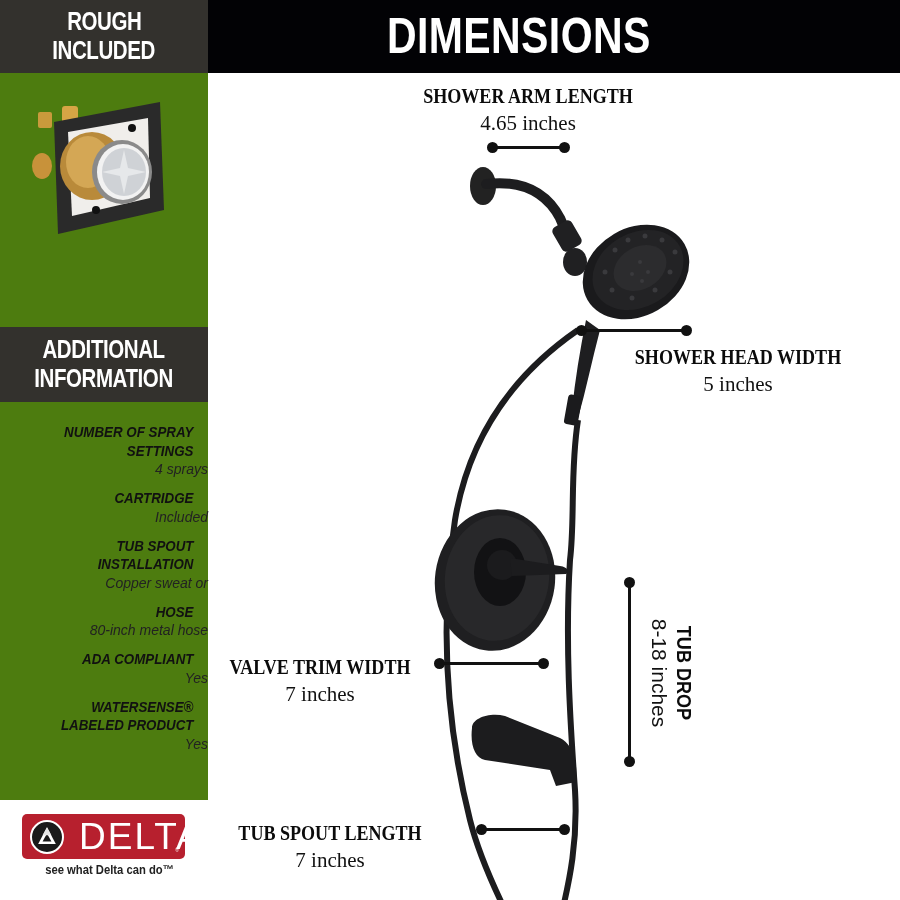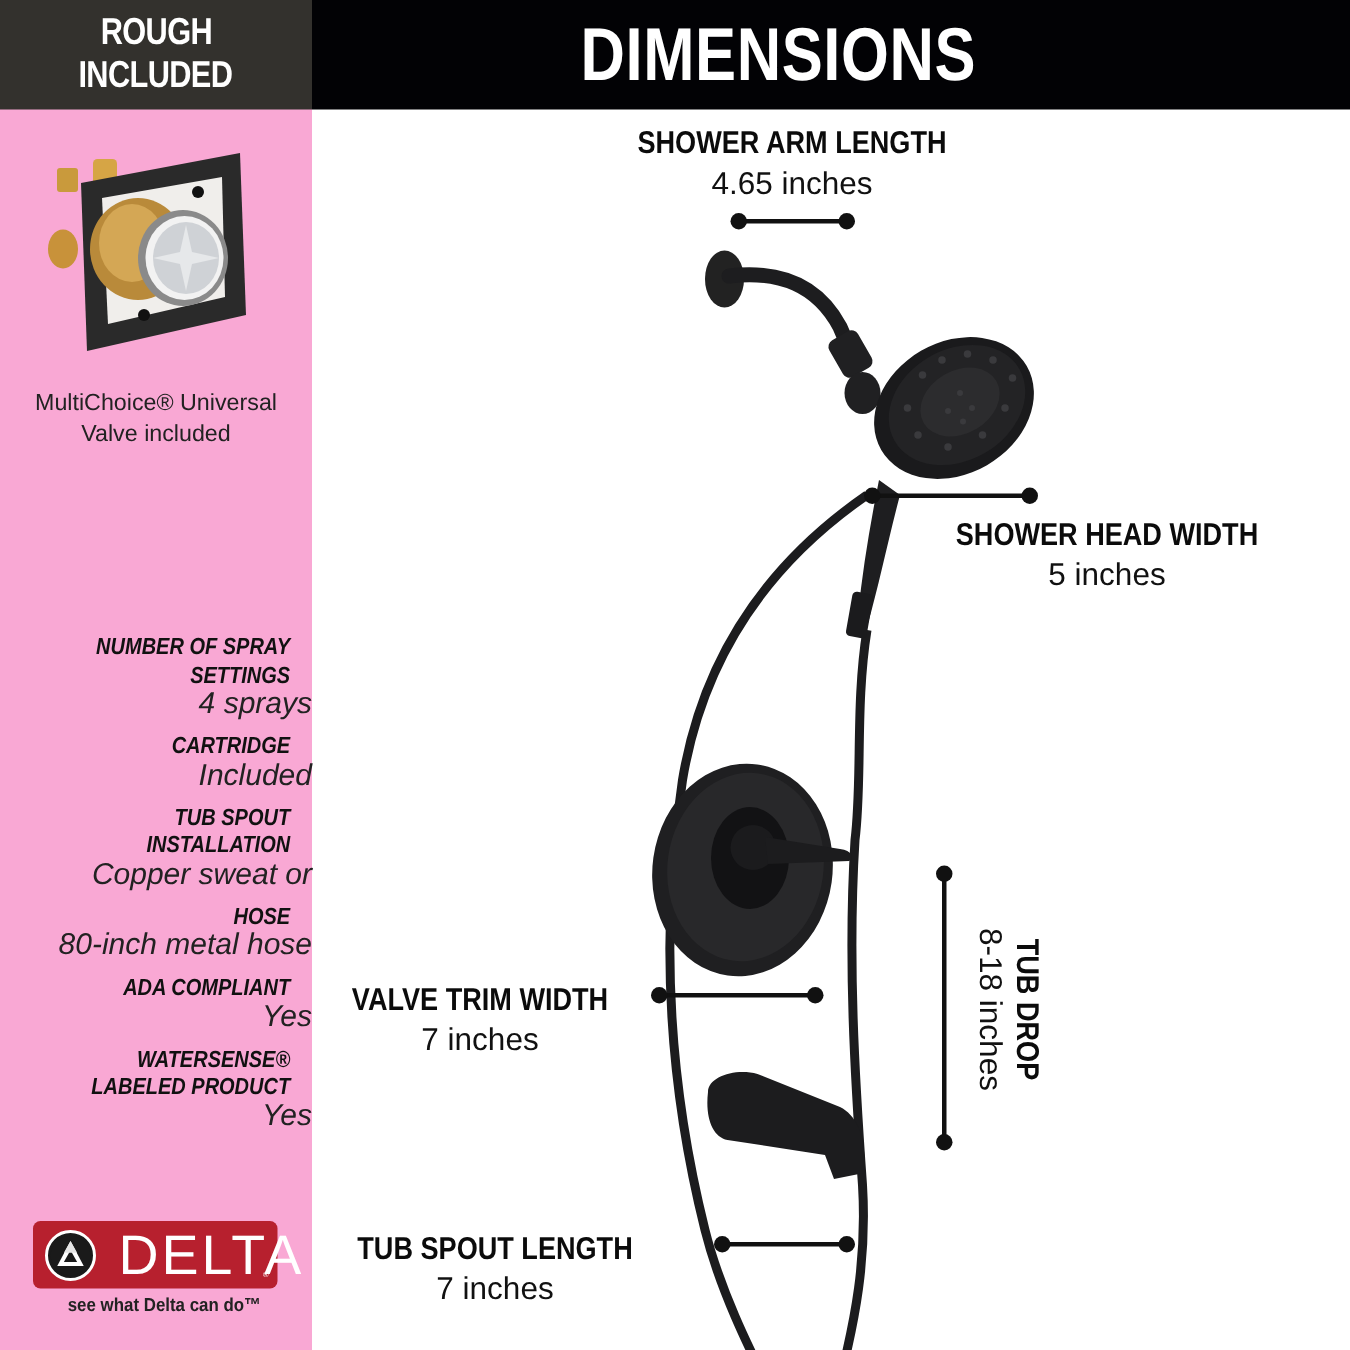--- a/index.html
+++ b/index.html
@@ -1,55 +1,55 @@
 <!DOCTYPE html>
 <html><head>
 <meta charset="utf-8">
 <style>
   * { margin: 0; padding: 0; box-sizing: border-box; }
   html, body { width: 900px; height: 900px; overflow: hidden; background: #ffffff; }
   body { position: relative; font-family: "Liberation Sans", sans-serif; color: #111; }
 
   
-  .sidebar { position: absolute; left: 0; top: 0; width: 208px; height: 900px; background: #f9a8d4; }
+  .sidebar { position: absolute; left: 0; top: 0; width: 208px; height: 800px; background: #4d7c0f; }
   .side-header { position: absolute; left: 0; width: 208px; background: #33312d; color: #fff;
     font-family: "Liberation Sans", sans-serif; font-weight: bold; text-align: center;
     font-size: 25px; line-height: 29px; transform-origin: center; letter-spacing: -0.5px; }
   .side-header span { display: inline-block; transform: scaleX(0.82); }
   .rough-header { top: 0; height: 73px; padding-top: 7px; }
   .addl-header { top: 327px; height: 75px; padding-top: 8px; }
 
   .valve-img { position: absolute; left: 30px; top: 92px; width: 140px; height: 150px; }
   .valve-caption { position: absolute; left: 0; top: 258px; width: 208px; text-align: center;
     font-size: 15.5px; line-height: 21px; color: #222; }
 
   .info-list { position: absolute; left: 0; top: 423px; width: 208px; text-align: right; font-style: italic; }
   .info-item { margin-bottom: 10px; }
   .info-label { font-weight: bold; font-size: 15.5px; line-height: 18.5px; color: #111;
     display: block; transform: scaleX(0.86); }
-  .info-value { font-size: 20px; line-height: 19px; color: #222; display: block; }
+  .info-value { font-size: 14px; line-height: 19px; color: #222; display: block; }
 
   .delta-logo { position: absolute; left: 22px; top: 814px; width: 163px; height: 45px;
     background: #b7202e; border-radius: 5px; display: flex; align-items: center; padding-left: 8px; }
   .delta-mark { width: 34px; height: 34px; border-radius: 50%; background: #1a1a1a;
     border: 2px solid #fff; position: relative; flex: none; }
   .delta-word { color: #fff; font-size: 37px; letter-spacing: 2px; margin-left: 15px; line-height: 34px; }
   .delta-reg { position: absolute; right: 6px; bottom: 6px; color: #fff; font-size: 5px; }
   .delta-tagline { position: absolute; left: 0; top: 863px; width: 208px; text-align: center;
     font-weight: bold; font-size: 12.5px; color: #222; padding-left: 11px; }
   .delta-tagline span { display: inline-block; transform: scaleX(0.9); }
 
   
   .main-header { position: absolute; left: 208px; top: 0; width: 692px; height: 73px; background: #020205;
     color: #fff; text-align: center; }
   .main-header .title { display: inline-block; font-weight: bold; font-size: 50px; line-height: 73px;
     margin-left: -70px; transform: scaleX(0.82); letter-spacing: 0.5px; }
 
   
-  .dim { position: absolute; text-align: center; }
+  .dim { position: absolute; text-align: center; font-family: Liberation Serif, serif; }
   .dim-label { font-weight: bold; font-size: 21px; line-height: 26px; color: #0b0b0b; display: block; white-space: nowrap;
     transform: scaleX(0.86); }
   .dim-value { font-size: 21px; line-height: 28px; color: #111; display: block; white-space: nowrap; }
 
   .arm-dim { left: 388px; top: 83px; width: 280px; }
   .head-dim { left: 610px; top: 344px; width: 256px; }
   .valve-dim { left: 210px; top: 654px; width: 220px; }
   .spout-dim { left: 210px; top: 820px; width: 240px; }
   .drop-dim { position: absolute; left: 578px; top: 645px; width: 180px; height: 56px;
     transform: rotate(90deg); text-align: center; }
@@ -91,25 +91,25 @@
 
     <ellipse cx="92" cy="80" rx="30" ry="32" fill="#8a8a8a"></ellipse>
     <ellipse cx="93" cy="80" rx="26" ry="28" fill="#f2f2f2"></ellipse>
     <ellipse cx="94" cy="80" rx="22" ry="24" fill="#cfd2d6"></ellipse>
     <path d="M94 58 L98 76 L116 80 L98 84 L94 102 L90 84 L72 80 L90 76 Z" fill="#e6e8ea"></path>
 
     <circle cx="102" cy="36" r="4" fill="#111"></circle>
     <circle cx="66" cy="118" r="4" fill="#111"></circle>
   </svg>
 
-  <div class="valve-caption">
-    <span>MultiChoice® Universal</span><br>
-    <span>Valve included</span>
-  </div>
-
+
+  <div class="side-header addl-header">
+    <span>ADDITIONAL</span><br>
+    <span>INFORMATION</span>
+  </div>
 
   <div class="info-list">
     <div class="info-item">
       <span class="info-label">NUMBER OF SPRAY</span>
       <span class="info-label">SETTINGS</span>
       <span class="info-value">4 sprays</span>
     </div>
     <div class="info-item">
       <span class="info-label">CARTRIDGE</span>
       <span class="info-value">Included</span>

